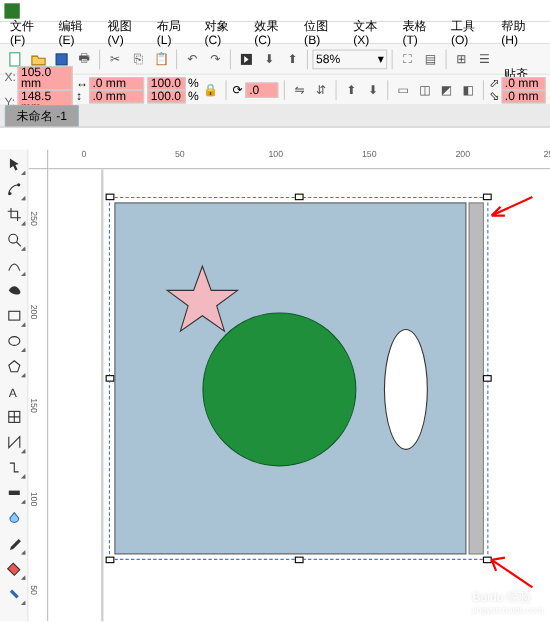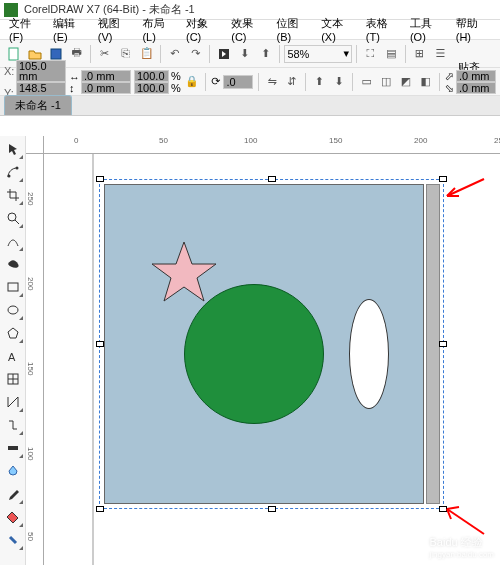--- a/index.html
+++ b/index.html
@@ -10,21 +10,21 @@
 .menu-bar{height:20px;display:flex;align-items:center;padding:0 4px;background:#fff;border-bottom:1px solid #e0e0e0;}
 .menu-bar .mi{padding:0 5px;cursor:default;}
 .toolbar{height:28px;display:flex;align-items:center;padding:2px 4px;background:#f7f7f7;border-bottom:1px solid #e0e0e0;gap:2px;}
 .tb-btn{width:20px;height:20px;display:flex;align-items:center;justify-content:center;border:1px solid transparent;color:#555;}
 .tb-sep{width:1px;height:18px;background:#ccc;margin:0 2px;}
 .tb-combo{width:71px;height:18px;border:1px solid #ccc;padding:0 2px;font-size:10px;display:flex;align-items:center;}
 .prop-bar{height:28px;display:flex;align-items:center;padding:2px 4px;background:#f7f7f7;border-bottom:1px solid #e0e0e0;gap:3px;}
 .xy-group{display:flex;flex-direction:column;font-size:9px;line-height:10px;}
 .xy-row{display:flex;align-items:center;gap:2px;}
 .xy-lbl{width:10px;color:#666;}
-.xy-val{width:50px;border:1px solid #ccc;padding:0 2px;background:#a3a3a3;}
+.xy-val{width:50px;border:1px solid #ccc;padding:0 2px;background:#fca5a5;}
 .doc-tab-bar{height:20px;background:#eaeaea;border-bottom:1px solid #ccc;display:flex;align-items:end;}
 .doc-tab{background:#a3a3a3;border:1px solid #9bc;border-bottom:none;padding:2px 10px;margin-left:4px;border-radius:3px 3px 0 0;font-size:10px;}
 .work-area{position:absolute;top:136px;left:0;right:0;bottom:0;display:flex;}
 .toolbox{width:26px;background:#f7f7f7;border-right:1px solid #ddd;display:flex;flex-direction:column;align-items:center;padding-top:2px;gap:1px;}
 .tool{width:22px;height:22px;display:flex;align-items:center;justify-content:center;color:#444;position:relative;}
 .tool.fly::after{content:"";position:absolute;right:1px;bottom:1px;border:2px solid transparent;border-right-color:#666;border-bottom-color:#666;}
 .canvas-wrap{flex:1;position:relative;background:#fff;overflow:hidden;}
 .ruler-h{position:absolute;top:0;left:18px;right:0;height:18px;background:#fff;border-bottom:1px solid #aaa;}
 .ruler-v{position:absolute;top:18px;left:0;width:18px;bottom:0;background:#fff;border-right:1px solid #aaa;}
 .ruler-h .tick,.ruler-v .tick{position:absolute;font-size:8px;color:#666;}
@@ -41,21 +41,20 @@
 .red-arrow{position:absolute;color:#f00;}
 .watermark{position:absolute;right:6px;bottom:6px;color:#fff;opacity:.5;font-size:14px;text-shadow:0 0 3px rgba(0,0,0,.4);pointer-events:none;}
 .watermark small{display:block;font-size:8px;text-align:right;}
 svg{display:block}
 </style>
 </head>
 <body>
 
 <div class="title-bar">
   <div class="logo"></div>
-  <span class="title">CorelDRAW X7 (64-Bit) - 未命名 -1</span>
 </div>
 
 <div class="menu-bar">
   <span class="mi">文件(F)</span>
   <span class="mi">编辑(E)</span>
   <span class="mi">视图(V)</span>
   <span class="mi">布局(L)</span>
   <span class="mi">对象(C)</span>
   <span class="mi">效果(C)</span>
   <span class="mi">位图(B)</span>

